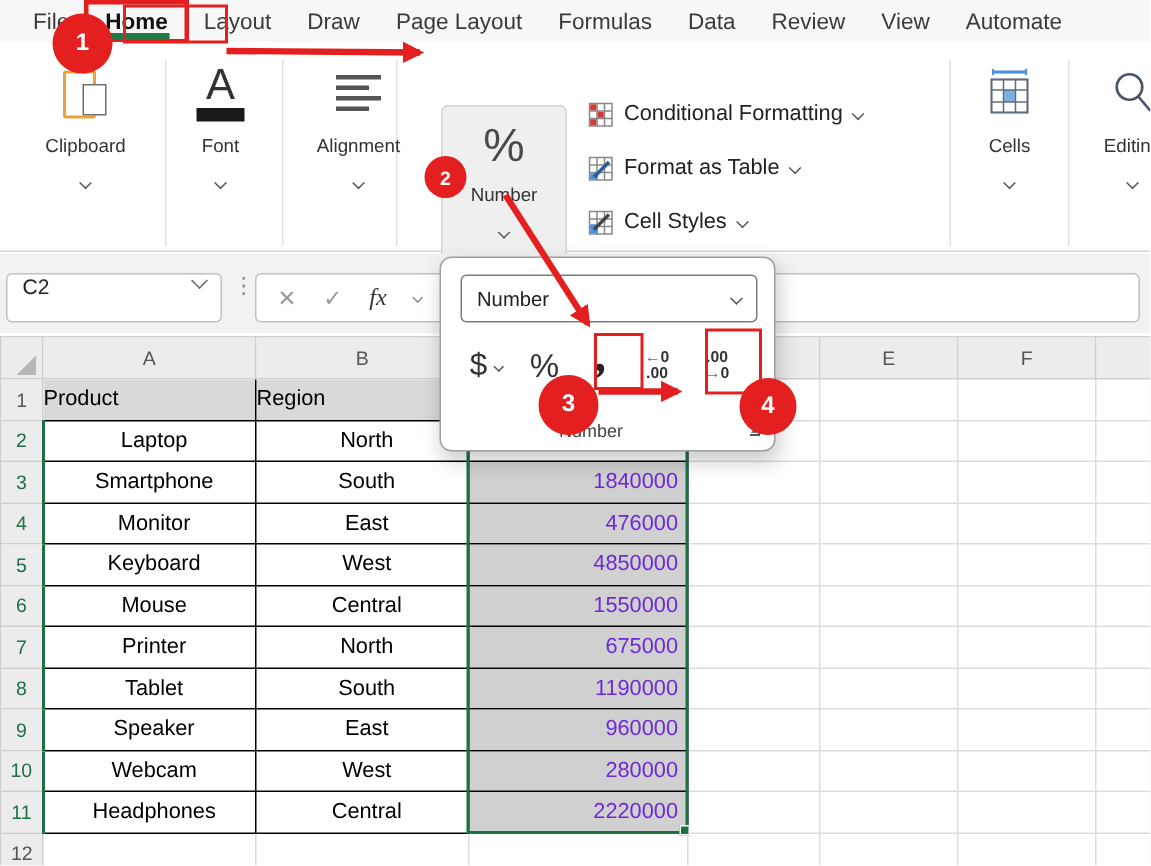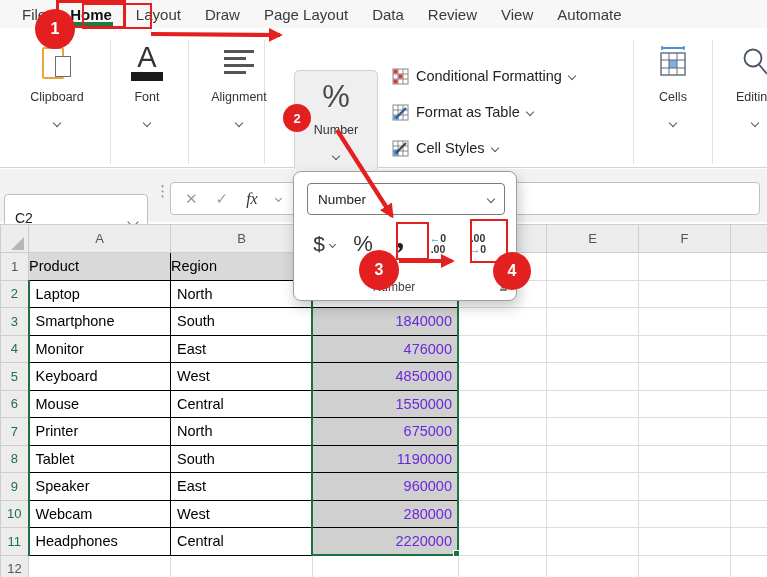--- a/index.html
+++ b/index.html
@@ -45,22 +45,22 @@
   .icon-pct { font-size: 31px; color: #4a4a4a; font-weight: 400; }
 
   .styles-group { position: absolute; left: 392px; top: 38px; }
   .styles-item { display: flex; align-items: center; gap: 7px; height: 20px; margin-bottom: 16px;
                  font-size: 14.5px; color: #222; cursor: pointer; white-space: nowrap; }
   .styles-caption, .gcaption { font-size: 12px; color: #444; }
   .styles-caption { position: absolute; left: 392px; top: 146px; width: 232px; text-align: center; }
 
   
   .fbar { position: absolute; left: 0; top: 169px; width: 767px; height: 53px; background: #f2f2f2; }
-  .namebox { position: absolute; left: 4px; top: 25px; width: 144px; height: 33px; background: #fff;
-             border: 1px solid #c0c0c0; border-radius: 4px; display: flex; align-items: flex-end;
+  .namebox { position: absolute; left: 4px; top: 13px; width: 144px; height: 33px; background: #fff;
+             border: 1px solid #c0c0c0; border-radius: 4px; display: flex; align-items: flex-start;
              padding: 0 10px; font-size: 14px; color: #222; cursor: pointer; }
   .namebox .chev { margin-left: auto; }
   .fdots { position: absolute; left: 155px; top: 18px; color: #8a8a8a; font-size: 15px;
            letter-spacing: 0; line-height: 8px; }
   .fxbox { position: absolute; left: 170px; top: 13px; width: 590px; height: 33px; background: #fff;
            border: 1px solid #c0c0c0; border-radius: 4px; display: flex; align-items: center; gap: 18px;
            padding: 0 14px; }
   .fxbox .xmark, .fxbox .check { color: #9a9a9a; font-size: 15px; cursor: pointer; }
   .fxbox .fx { font-family: "Liberation Serif", serif; font-style: italic; font-size: 16px;
                color: #333; cursor: pointer; }
@@ -68,21 +68,21 @@
   
   .sheet { position: absolute; left: 0; top: 224px; width: 767px; background: #fff; }
   table.grid { border-collapse: collapse; table-layout: fixed; width: 767px; }
   table.grid th, table.grid td { overflow: hidden; white-space: nowrap; font-weight: 400; }
   .ch { background: #ececec; border: 1px solid #cdcdcd; color: #555; font-size: 13px; text-align: center; }
   .rh { background: #ececec; border: 1px solid #cdcdcd; color: #555; font-size: 13px; text-align: center; }
   .rh.selrow { color: #1f7145; border-right: 2px solid #1f7145; }
   td.plain { border: 1px solid #dcdcdc; background: #fff; }
   td.hdr  { border: 1px solid #000; background: #d9d9d9; font-weight: 700; 
             font-size: 14.5px; color: #000; }
-  td.data { border: 1px solid #000; background: #fff; text-align: left; padding-left: 6px;
+  td.data { border: 1px solid #000; background: #fff; text-align: center; padding-left: 6px;
             font-size: 14.5px; color: #000; }
   td.c-active { border: 1px solid #000; background: #fff; }
   td.c-sel { border: 1px solid #000; background: #d0d0d0; text-align: right; padding-right: 6px;
              font-size: 14.5px; color: #6d28d9; }
   .selall-tri { width: 0; height: 0; border-bottom: 13px solid #b7b7b7;
                 border-left: 13px solid transparent; margin: 9px 4px 0 auto; }
 
   .sel-overlay { position: absolute; left: 311px; top: 279px; width: 148px; height: 277px;
                  border: 2.2px solid #1a7243; pointer-events: none; z-index: 5; }
   .fill-handle { position: absolute; left: 453px; top: 550px; width: 7px; height: 7px;
@@ -123,20 +123,21 @@
 <body>
 
 <div id="canvas">
 
   <div class="tabrow">
       <div class="tab">File</div>
       <div class="tab active">Home</div>
       <div class="tab">Layout</div>
       <div class="tab">Draw</div>
       <div class="tab">Page Layout</div>
+      <div class="tab">Formulas</div>
       <div class="tab">Data</div>
       <div class="tab">Review</div>
       <div class="tab">View</div>
       <div class="tab">Automate</div>
     </div>
 
   <div class="ribbon">
     <div class="rsep" style="left:110px"></div>
     <div class="rsep" style="left:188px"></div>
     <div class="rsep" style="left:264px"></div>

